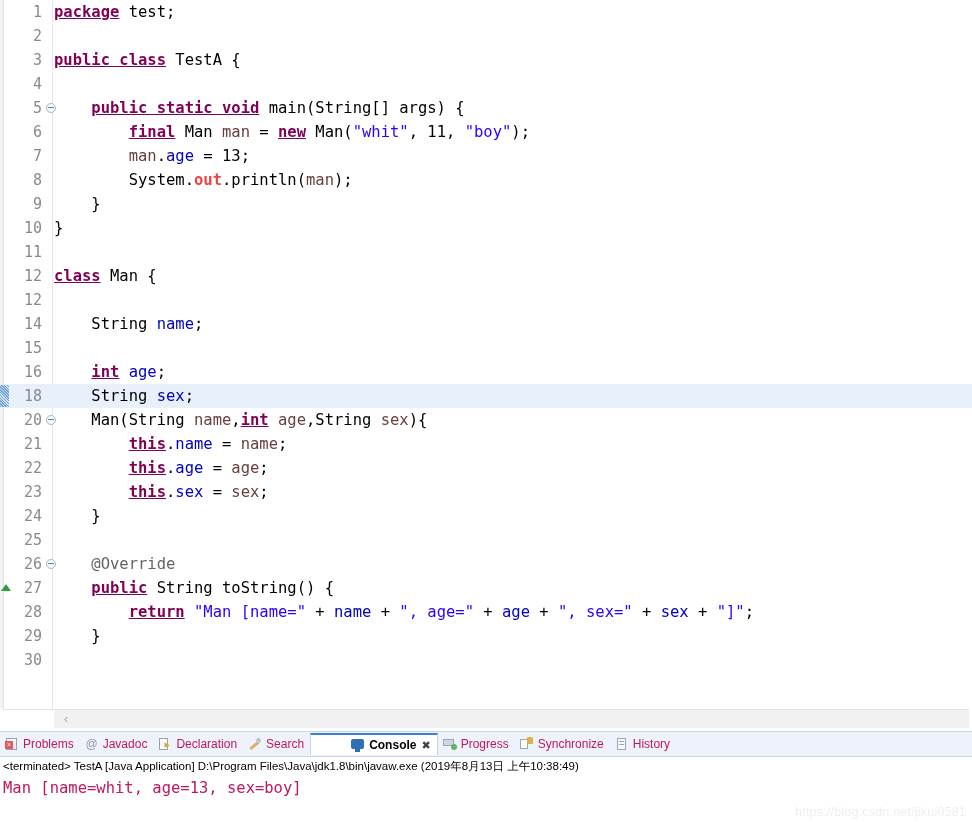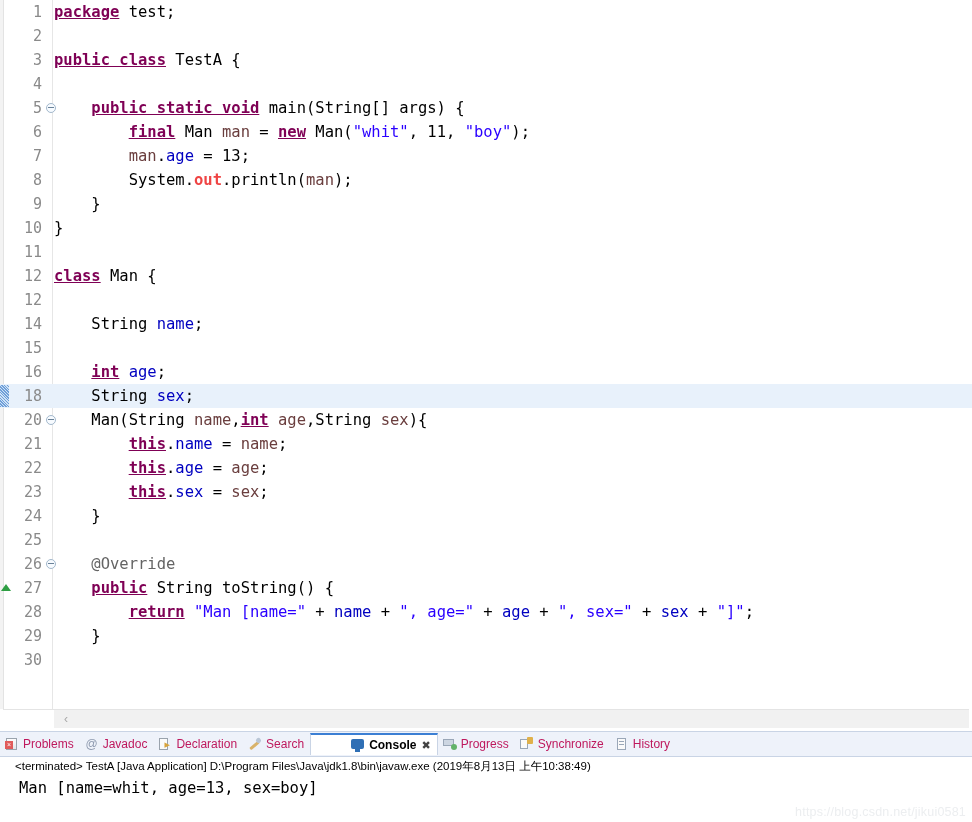--- a/index.html
+++ b/index.html
@@ -315,35 +315,35 @@
   }
 
   .console-status {
     position: absolute;
     left: 0; top: 25px;
     width: 972px;
     height: 20px;
     font-size: 11.5px;
     line-height: 20px;
     color: #000000;
-    padding-left: 15px;
+    padding-left: 3px;
     box-sizing: border-box;
     white-space: nowrap;
     border-bottom: 1px solid #ffffff;
   }
   .console-out {
     position: absolute;
     left: 0; top: 46px;
     width: 972px;
     height: 45px;
     font-family: "DejaVu Sans Mono", monospace;
     font-size: 15.5px;
     line-height: 22px;
-    color: #000000;
-    padding-left: 19px;
+    color: #be185d;
+    padding-left: 3px;
     box-sizing: border-box;
     white-space: pre;
   }
   .watermark {
     position: absolute;
     right: 6px;
     bottom: 3px;
     font-size: 12.5px;
     color: #eceef0;
     letter-spacing: 0.2px;

